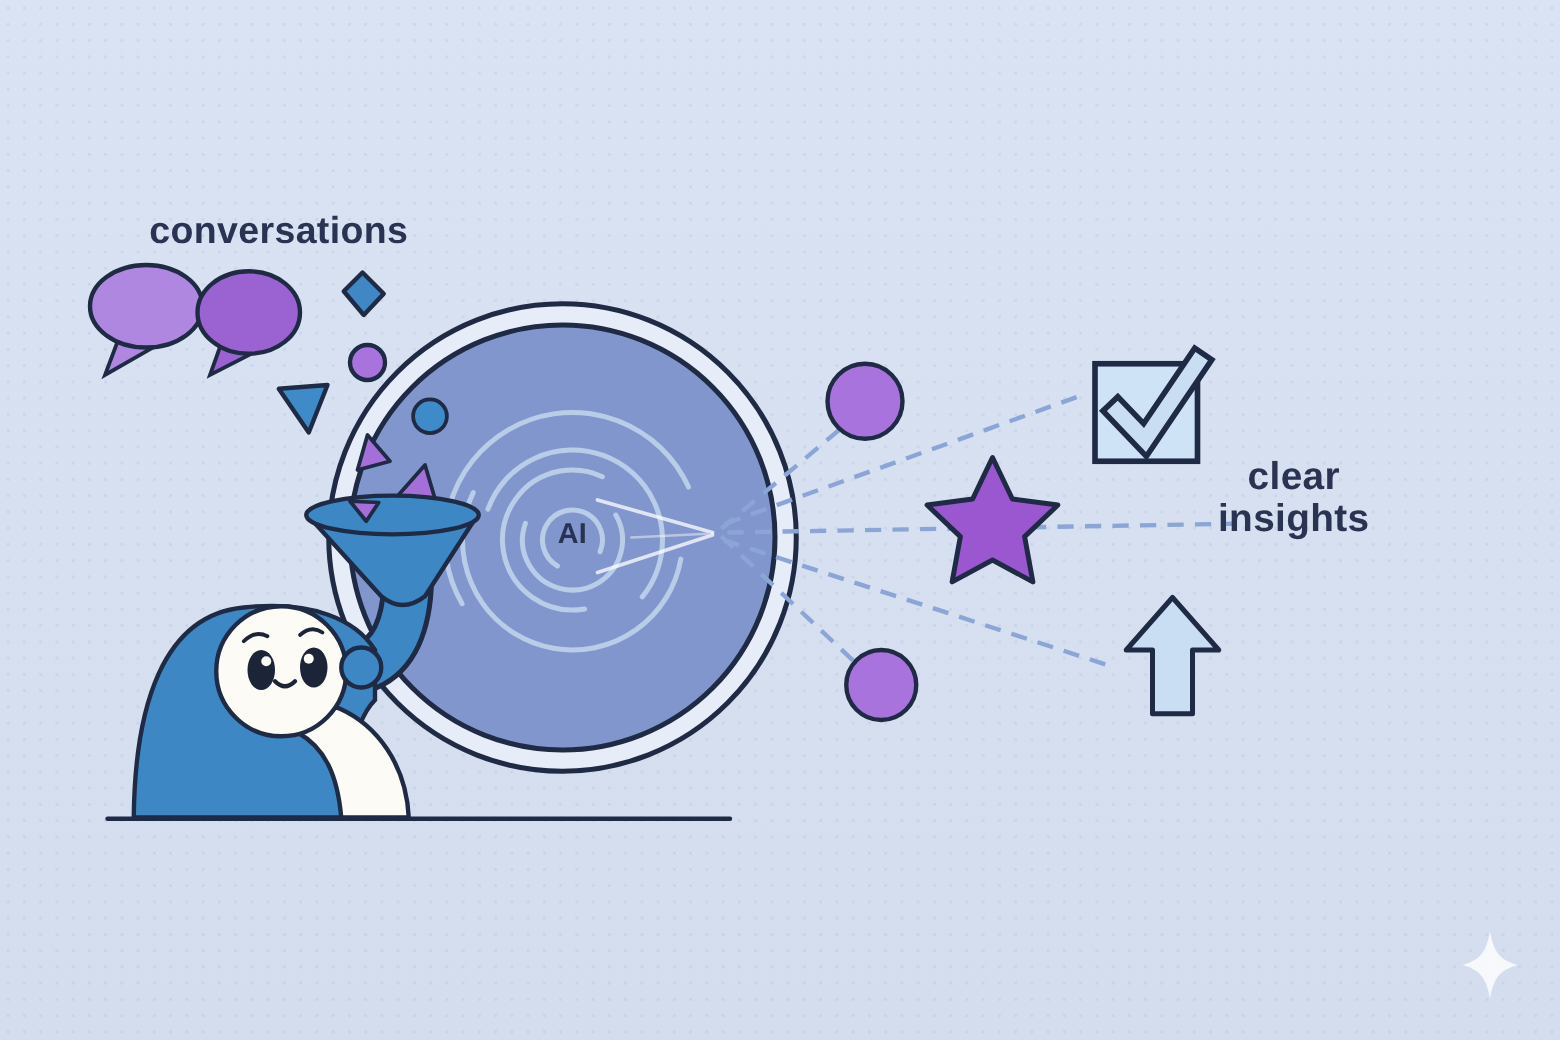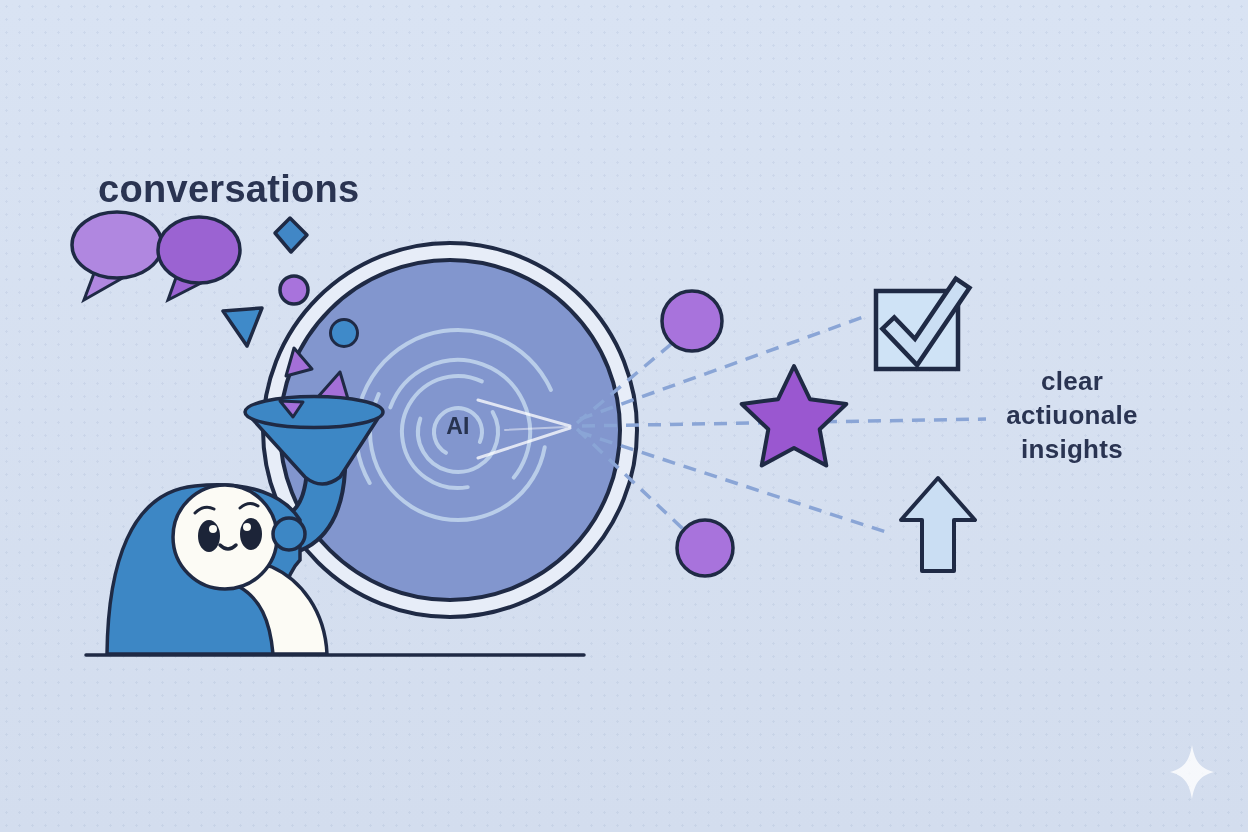--- a/index.html
+++ b/index.html
@@ -15,23 +15,23 @@
   }
   .scene-svg{position:absolute;left:0;top:0;}
   .label{
     position:absolute;
     color:#2a3452;
     font-weight:600;
     letter-spacing:.3px;
     text-align:center;
     -webkit-font-smoothing:antialiased;
   }
-  .label-conversations{left:98px;top:168px;width:250px;font-size:38px;}
+  .label-conversations{left:98px;top:168px;width:250px;font-size:30px;}
   .label-ai{left:408px;top:413px;width:100px;font-size:23px;color:#273350;}
-  .label-insights{left:953px;top:364px;width:238px;font-size:26px;line-height:34px;}
+  .label-insights{left:916px;top:364px;width:238px;font-size:31px;line-height:34px;}
 </style>
 </head>
 <body>
 
 <div class="canvas">
 
   <svg class="scene-svg" width="1248" height="832" viewBox="0 0 1248 832">
 
     <g>
       <circle cx="450" cy="430" r="187" fill="#e7edf8" stroke="#1f2a45" stroke-width="4"></circle>
@@ -126,17 +126,16 @@
     <path d="M 1192,745 C 1195,762 1200,768 1214,772 C 1200,776 1195,782 1192,799
              C 1189,782 1184,776 1170,772 C 1184,768 1189,762 1192,745 Z" fill="#ffffff" opacity="0.8"></path>
   </svg>
 
   <div class="label label-conversations">conversations</div>
 
   <div class="label label-ai">AI</div>
 
   <div class="label label-insights">
     <div>clear</div>
-    <div>actiuonale</div>
     <div>insights</div>
   </div>
 
 </div>
 
 </body></html>

